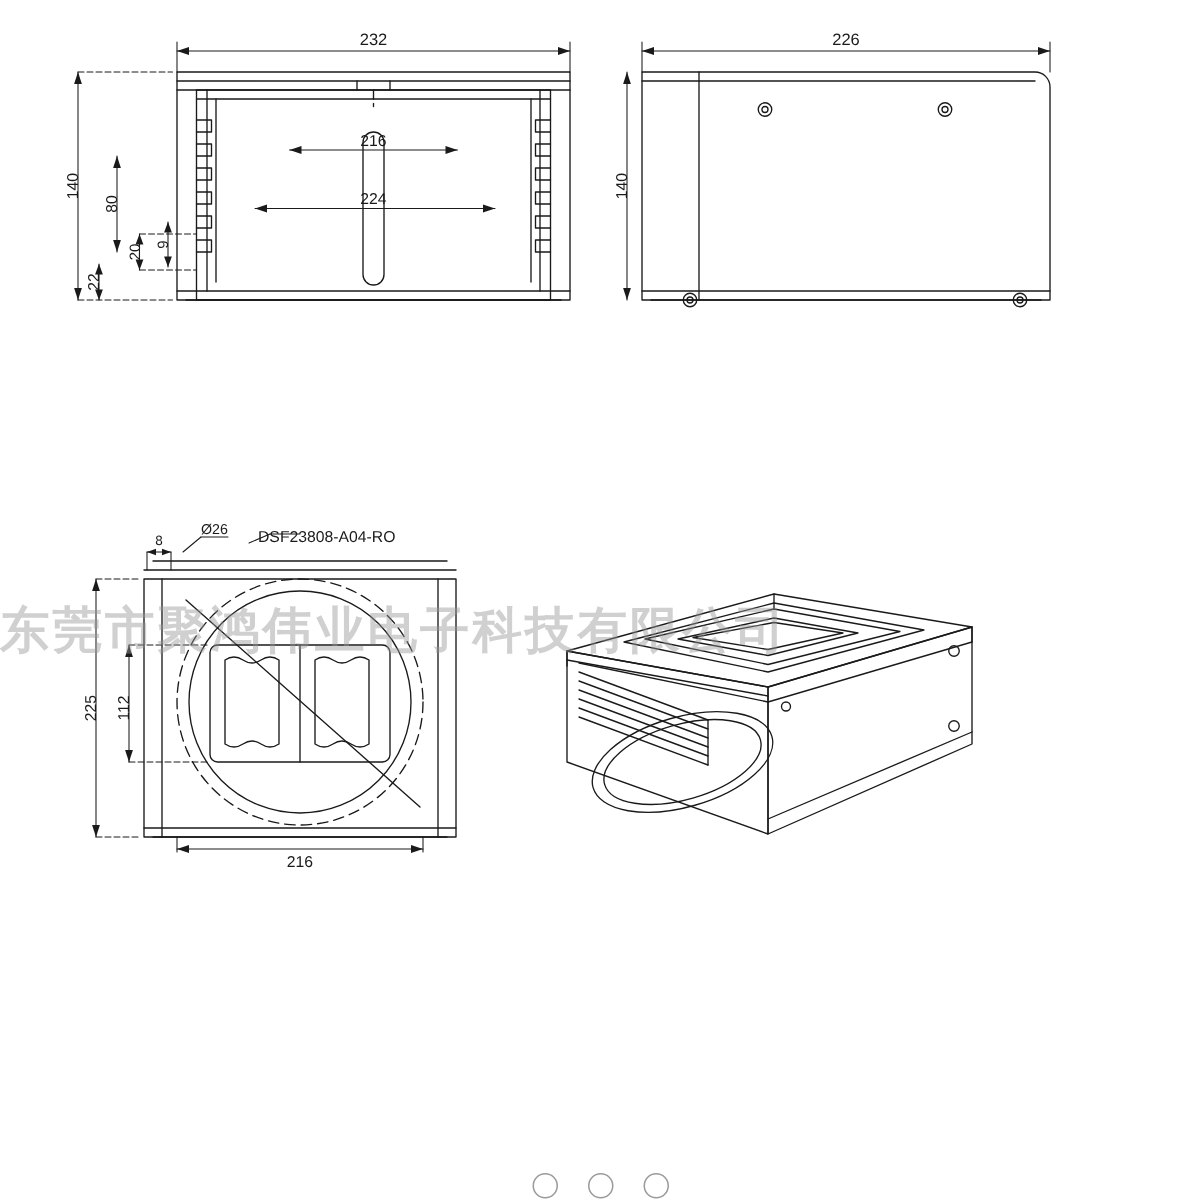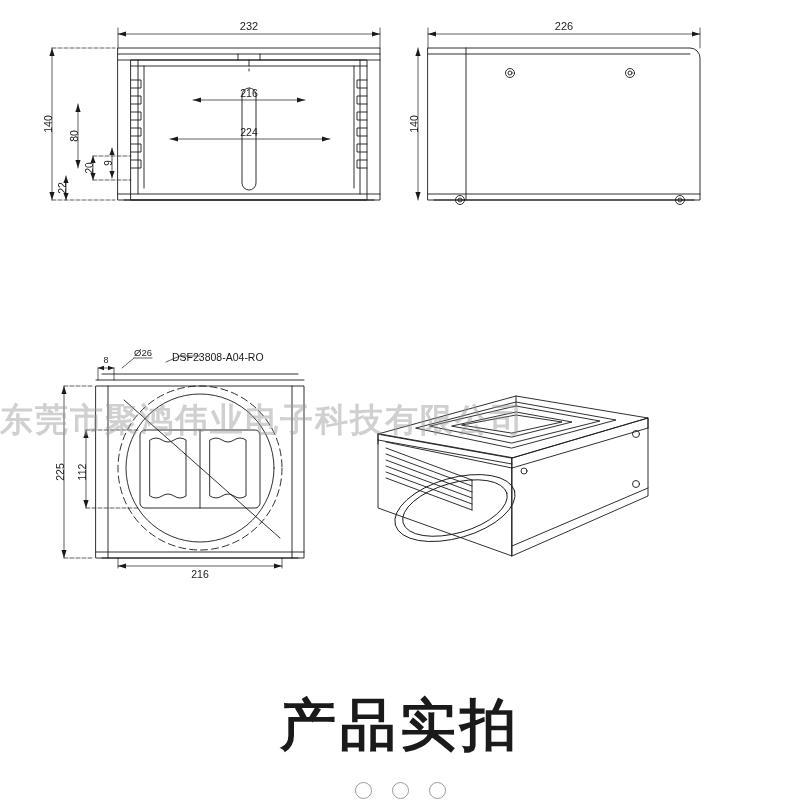--- a/index.html
+++ b/index.html
@@ -301,21 +301,20 @@
       <text x="134" y="340" font-size="9.5" text-anchor="start">Ø26</text>
       <text x="172" y="345" font-size="10.5" text-anchor="start">DSF23808-A04-RO</text>
       <text x="64" y="456" font-size="10.5" text-anchor="middle" transform="rotate(-90 64 456)">225</text>
       <text x="86" y="456" font-size="10.5" text-anchor="middle" transform="rotate(-90 86 456)">112</text>
       <text x="200" y="562" font-size="10.5" text-anchor="middle">216</text>
     </g>
   </svg>
 
   <div class="watermark">东莞市聚鸿伟业电子科技有限公司</div>
 
-  <div class="caption">产品实拍</div>
 
   <div class="dots">
     <div class="dot"></div>
     <div class="dot"></div>
     <div class="dot"></div>
   </div>
 
 </div>
 
 </body></html>

